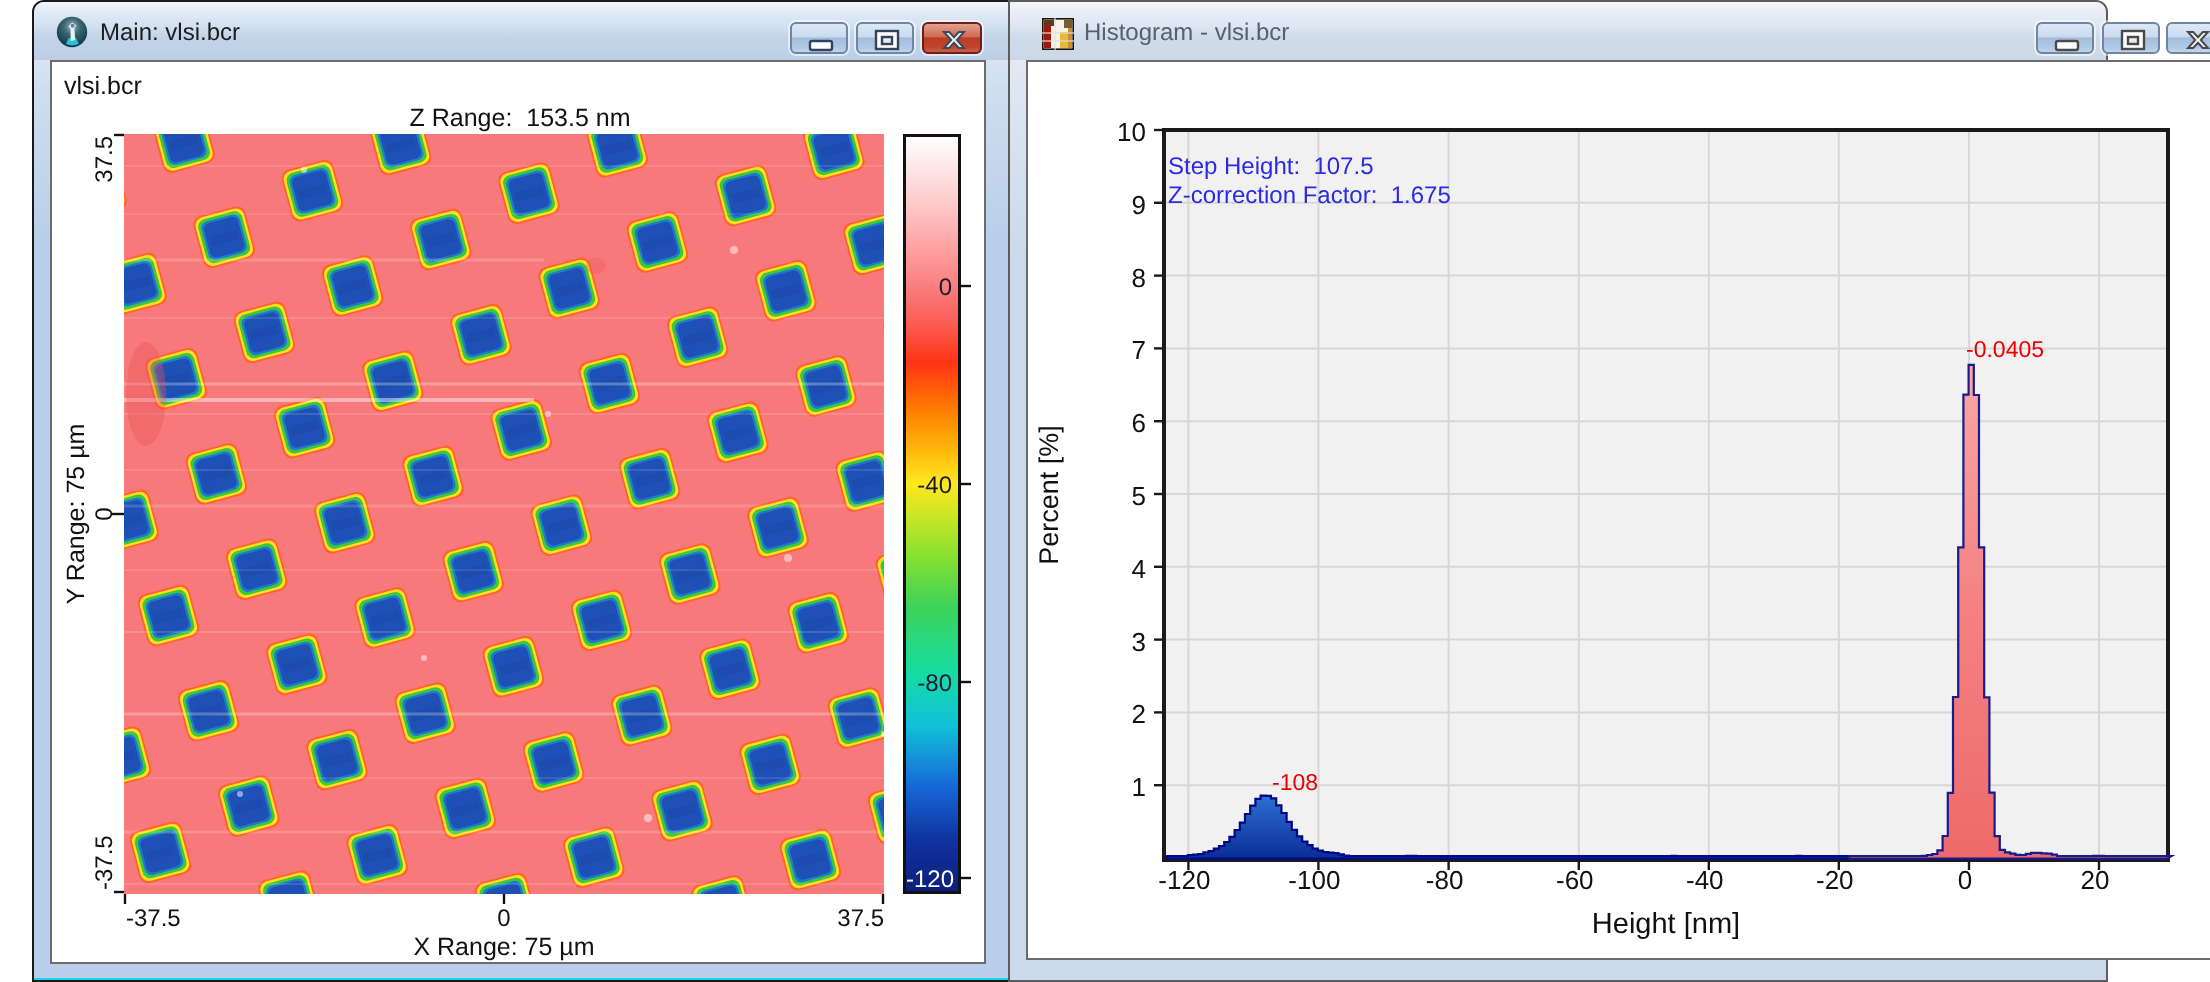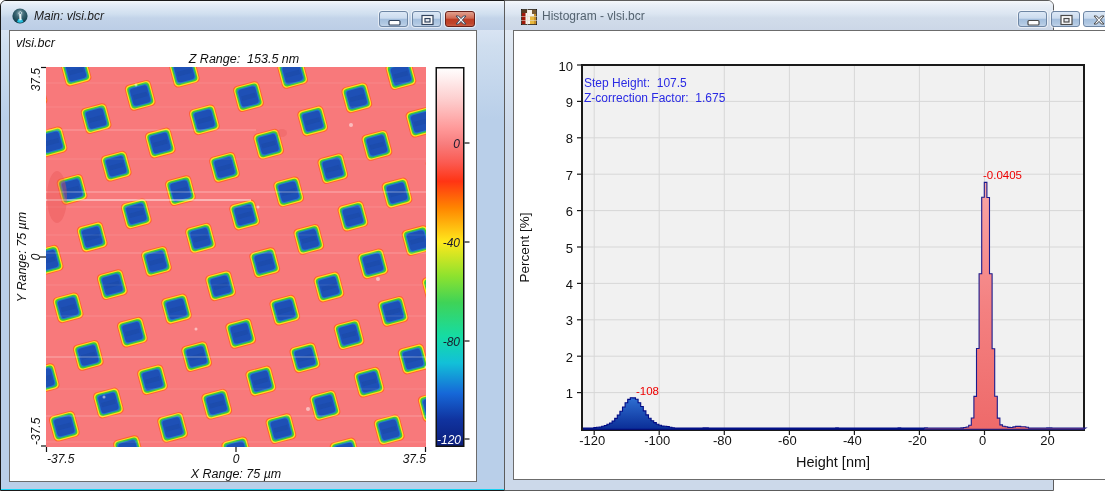--- a/index.html
+++ b/index.html
@@ -1,18 +1,18 @@
 <!DOCTYPE html>
 <html><head><meta charset="utf-8"><style>
 *{margin:0;padding:0;box-sizing:border-box}
 body{width:1105px;height:491px;background:#fff;position:relative;overflow:hidden;
   font-family:"Liberation Sans",sans-serif;}
 .win{position:absolute;top:0;height:491px}
-#w1{left:0;width:540px;border:1px solid #191919;border-radius:6px 6px 0 0;
-  background:linear-gradient(180deg,#e8eef8 0,#d9e4f3 28px,#cfdeef 45px,#b9cfe9 118px,#b9cfe9 100%);font-style:italic;}
+#w1{left:16px;width:540px;border:1px solid #191919;border-radius:6px 6px 0 0;
+  background:linear-gradient(180deg,#e8eef8 0,#d9e4f3 28px,#cfdeef 45px,#b9cfe9 118px,#b9cfe9 100%);}
 #w2{left:504px;width:550px;border:1px solid #5c5c5c;border-radius:0 6px 0 0;
   background:linear-gradient(180deg,#eef2f8 0,#e3eaf3 28px,#dde6f1 45px,#ccd9ea 128px,#ccd9ea 100%);}
 #w1 .cyR{position:absolute;right:0;top:22px;bottom:0;width:1.5px;background:#16d2f3}
 #w1 .cyB{position:absolute;left:0;right:1px;bottom:0;height:1.5px;background:#16d2f3}
 .client{position:absolute;left:8px;top:29px;background:#fff;border:1px solid #6c6c6c}
 #w1 .client{width:468px;height:452px}
 #w2 .client{width:601px;height:450px}
 .ttl{position:absolute;top:0;left:0;right:0;height:29px;border-radius:5px 5px 0 0;
   background:linear-gradient(180deg,#f3f7fb 0,#e3ecf7 4px,#d0dfef 13px,#c3d4e9 17px,#bccee6 29px);}
 #w2 .ttl{background:linear-gradient(180deg,#f5f8fb 0,#e9eff7 4px,#dbe5f1 13px,#d1dcea 17px,#ccd7e7 29px);}

